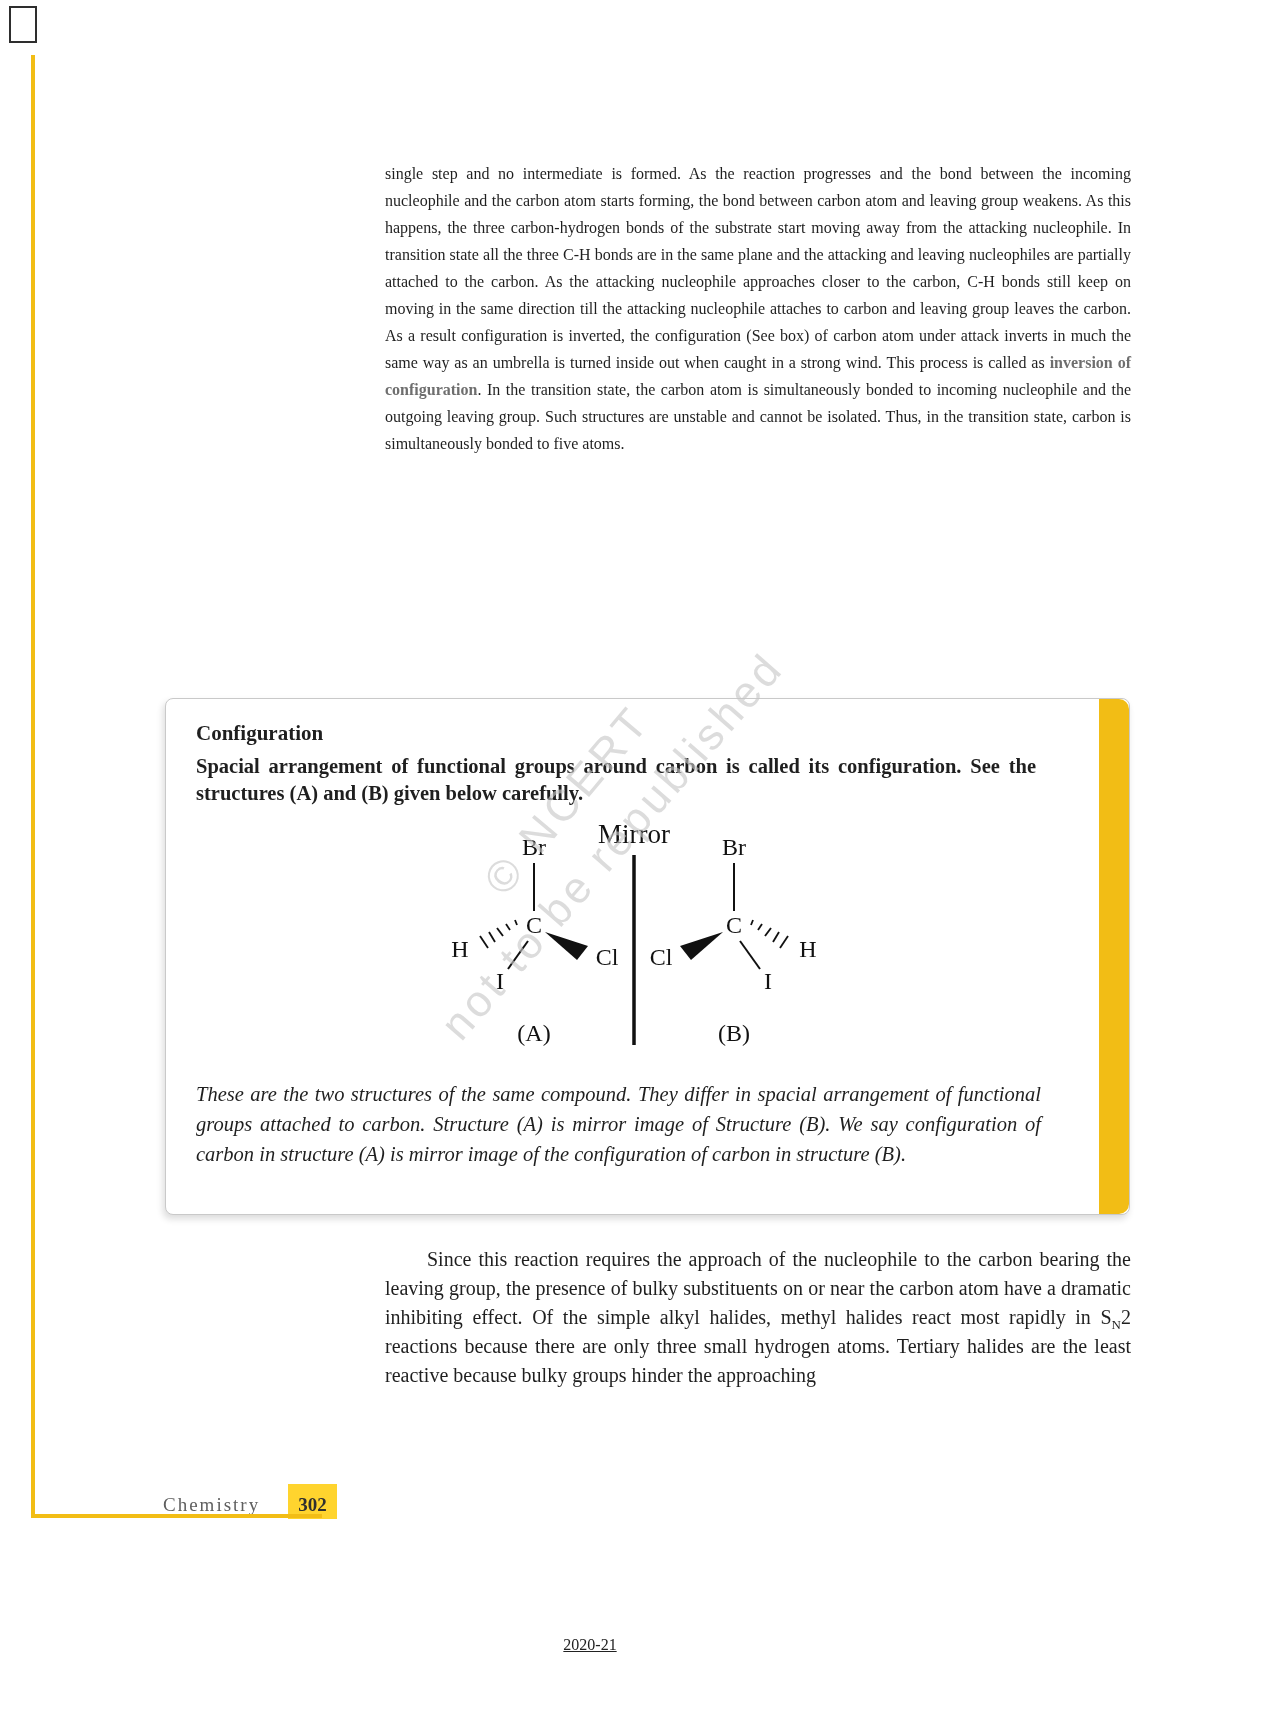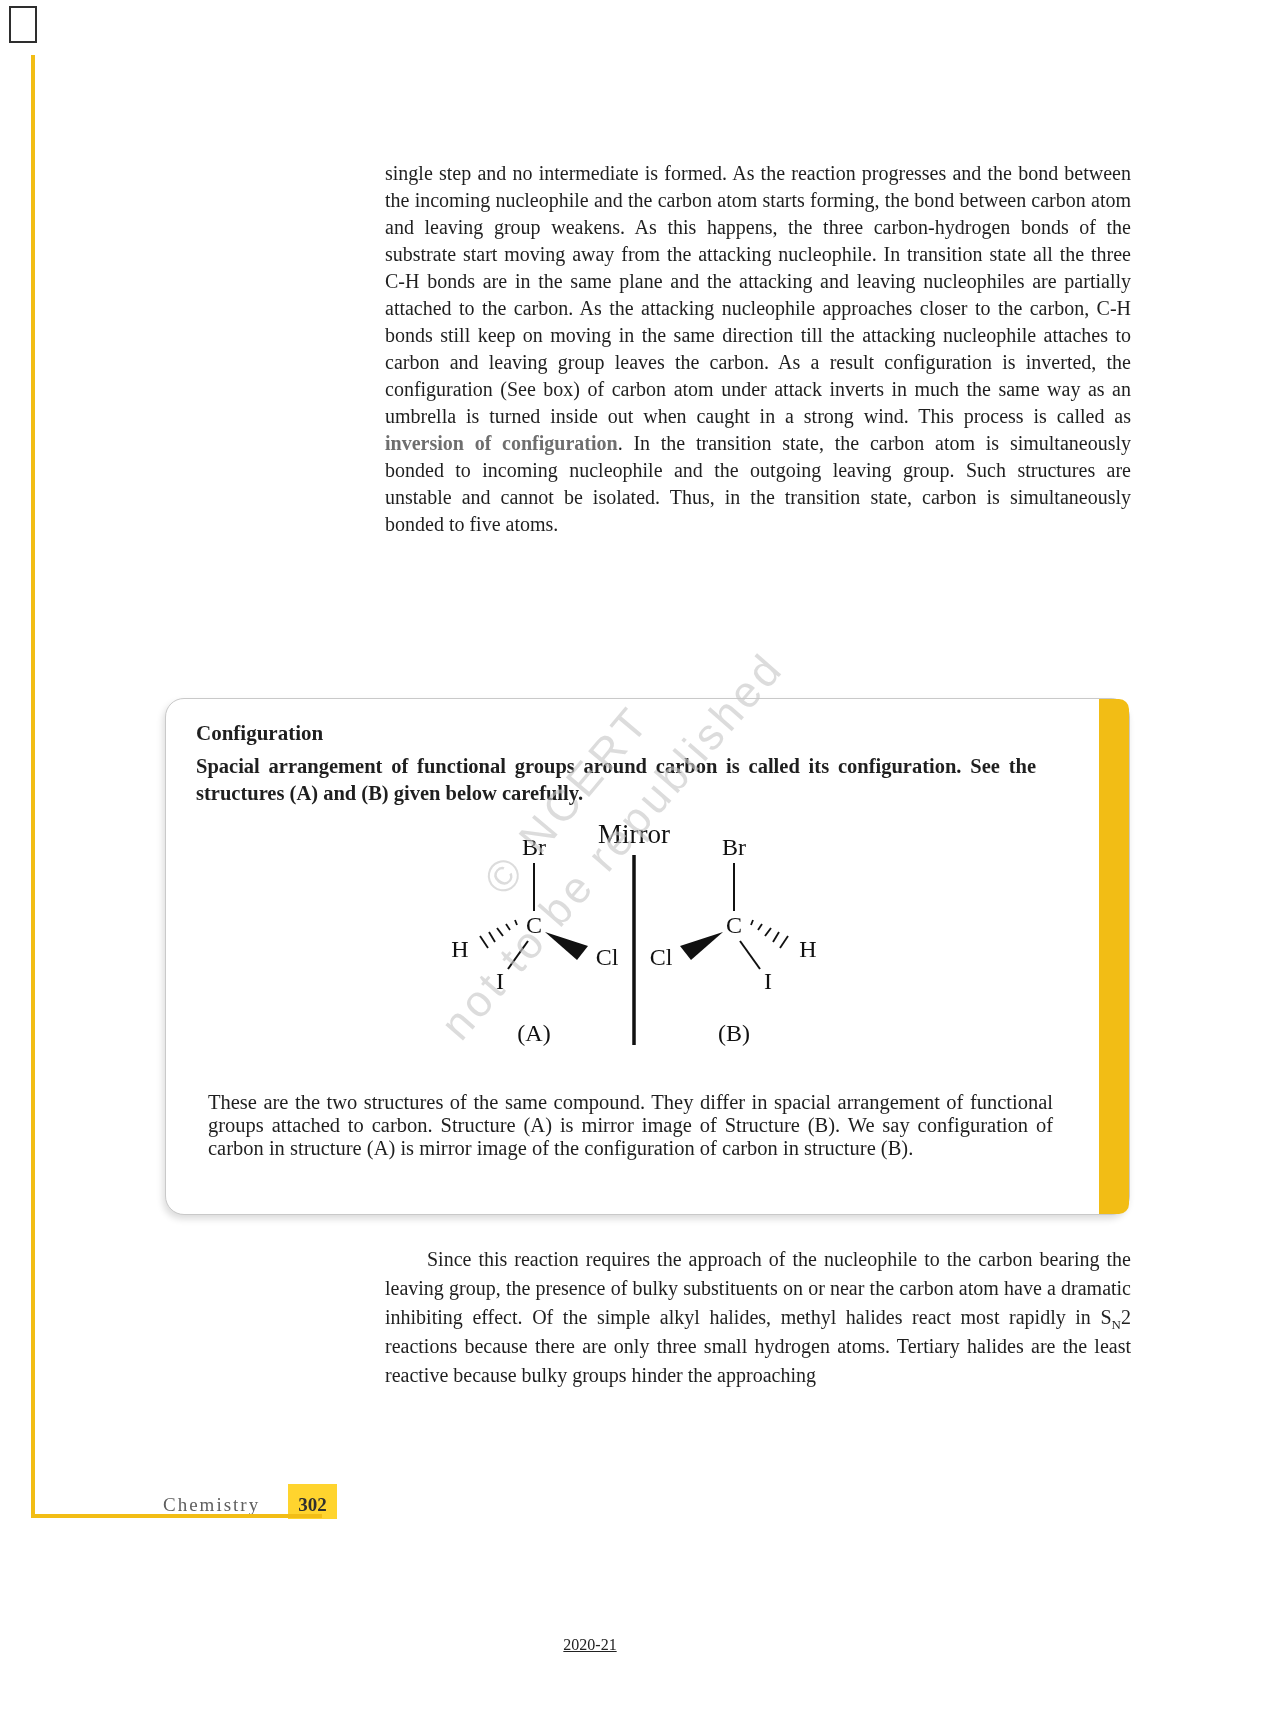--- a/index.html
+++ b/index.html
@@ -18,27 +18,27 @@
     border:2.5px solid #2e2e2e;background:#fff;
   }
   
   .left-rule{
     position:absolute;left:31px;top:55px;width:4px;height:1460px;
     background:#F2BD15;
   }
   
   .main-para{
     position:absolute;left:385px;top:160px;width:746px;
-    font-size:20px;line-height:27px;text-align:justify;
+    font-size:16px;line-height:27px;text-align:justify;
   }
   .bold-gray{font-weight:bold;color:#6e6e6e;}
   
   .config-box{
     position:absolute;left:165px;top:698px;width:965px;height:517px;
-    border:1.5px solid #c9c9c9;border-radius:19px;
+    border:1.5px solid #c9c9c9;border-radius:8px;
     box-shadow:-2px 4px 7px rgba(0,0,0,0.14);
     box-sizing:border-box;
     background:#fff;
   }
   .gold-bar{
     position:absolute;right:0;top:0;bottom:0;width:30px;
     background:#F2BD15;border-radius:0 10px 10px 0;
   }
   .box-title{
     margin:0;position:absolute;left:30px;top:22px;
@@ -55,22 +55,22 @@
   .diagram svg{display:block;}
   .diagram text{font-family:"Liberation Serif", serif;fill:#111;}
   .atom{font-size:24px;}
   .mirror-label{font-size:27px;}
   .caption{font-size:24px;}
   .bond{stroke:#111;stroke-width:2;}
   .mirror-line{stroke:#111;stroke-width:3.5;}
   .hash{stroke:#111;stroke-width:1.8;}
   .wedge{fill:#111;stroke:none;}
   .box-body{
-    margin:12px;position:absolute;left:30px;top:380px;width:845px;
-    font-size:20.5px;line-height:23px;text-align:justify;
+    margin:0;position:absolute;left:30px;top:380px;width:845px;
+    font-size:20.5px;line-height:30px;text-align:justify;font-style:italic;
   }
   
   .watermark{
     position:absolute;z-index:6;
     font-family:"Liberation Sans", sans-serif;
     color:#c7c7c7;opacity:0.62;white-space:nowrap;
     pointer-events:none;
   }
   .wm1{left:567px;top:800px;font-size:44px;letter-spacing:5px;
        transform:translate(-50%,-50%) rotate(-50deg);}

